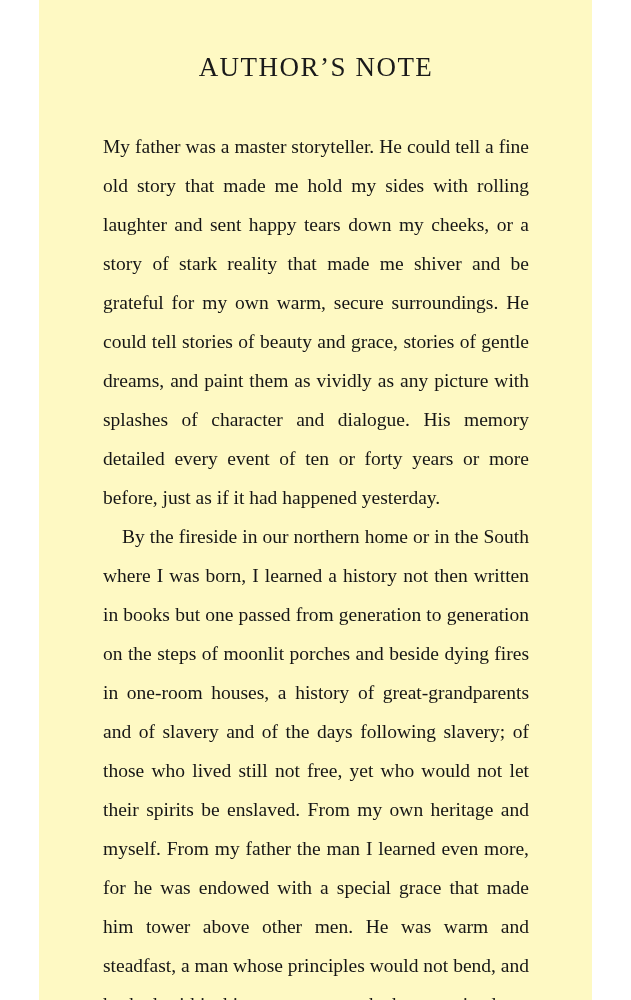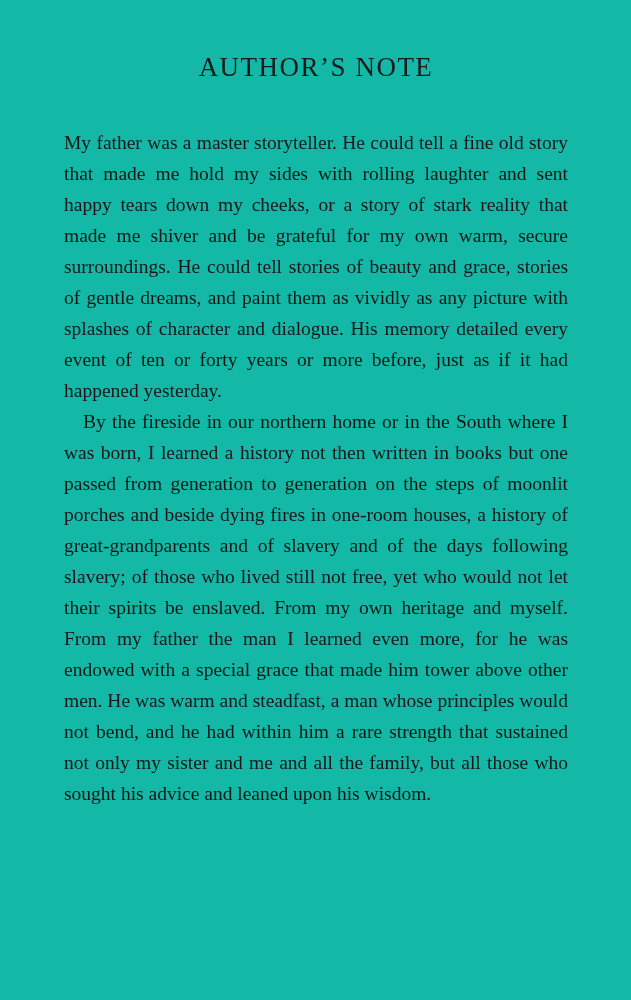--- a/index.html
+++ b/index.html
@@ -2,45 +2,45 @@
 <html lang="en"><head>
 <meta charset="utf-8">
 <style>
   html, body {
     margin: 0;
     padding: 0;
     background: #ffffff;
   }
   .book-page {
     position: relative;
-    width: 631px;
+    width: 553px;
     height: 1000px;
     margin: 0 auto;
-    background: #14b8a6;
+    background: #fef9c3;
     box-sizing: border-box;
     padding: 52px 63px 33px 64px;
     color: #131313;
     font-family: "Liberation Serif", "DejaVu Serif", serif;
     overflow: hidden;
   }
   .chapter-heading {
     font-family: "Liberation Serif", "DejaVu Serif", serif;
     font-weight: 400;
     font-size: 27px;
     letter-spacing: 1.5px;
     text-align: center;
     color: #1a1a1a;
     margin: 0 0 44px 0;
     padding: 0;
   }
   .body-text p {
     margin: 0;
     padding: 0;
     font-size: 19.5px;
-    line-height: 31px;
+    line-height: 39px;
     text-align: justify;
     color: #161616;
   }
   .body-text p.indented {
     text-indent: 19px;
   }
 </style>
 </head>
 <body>
 

